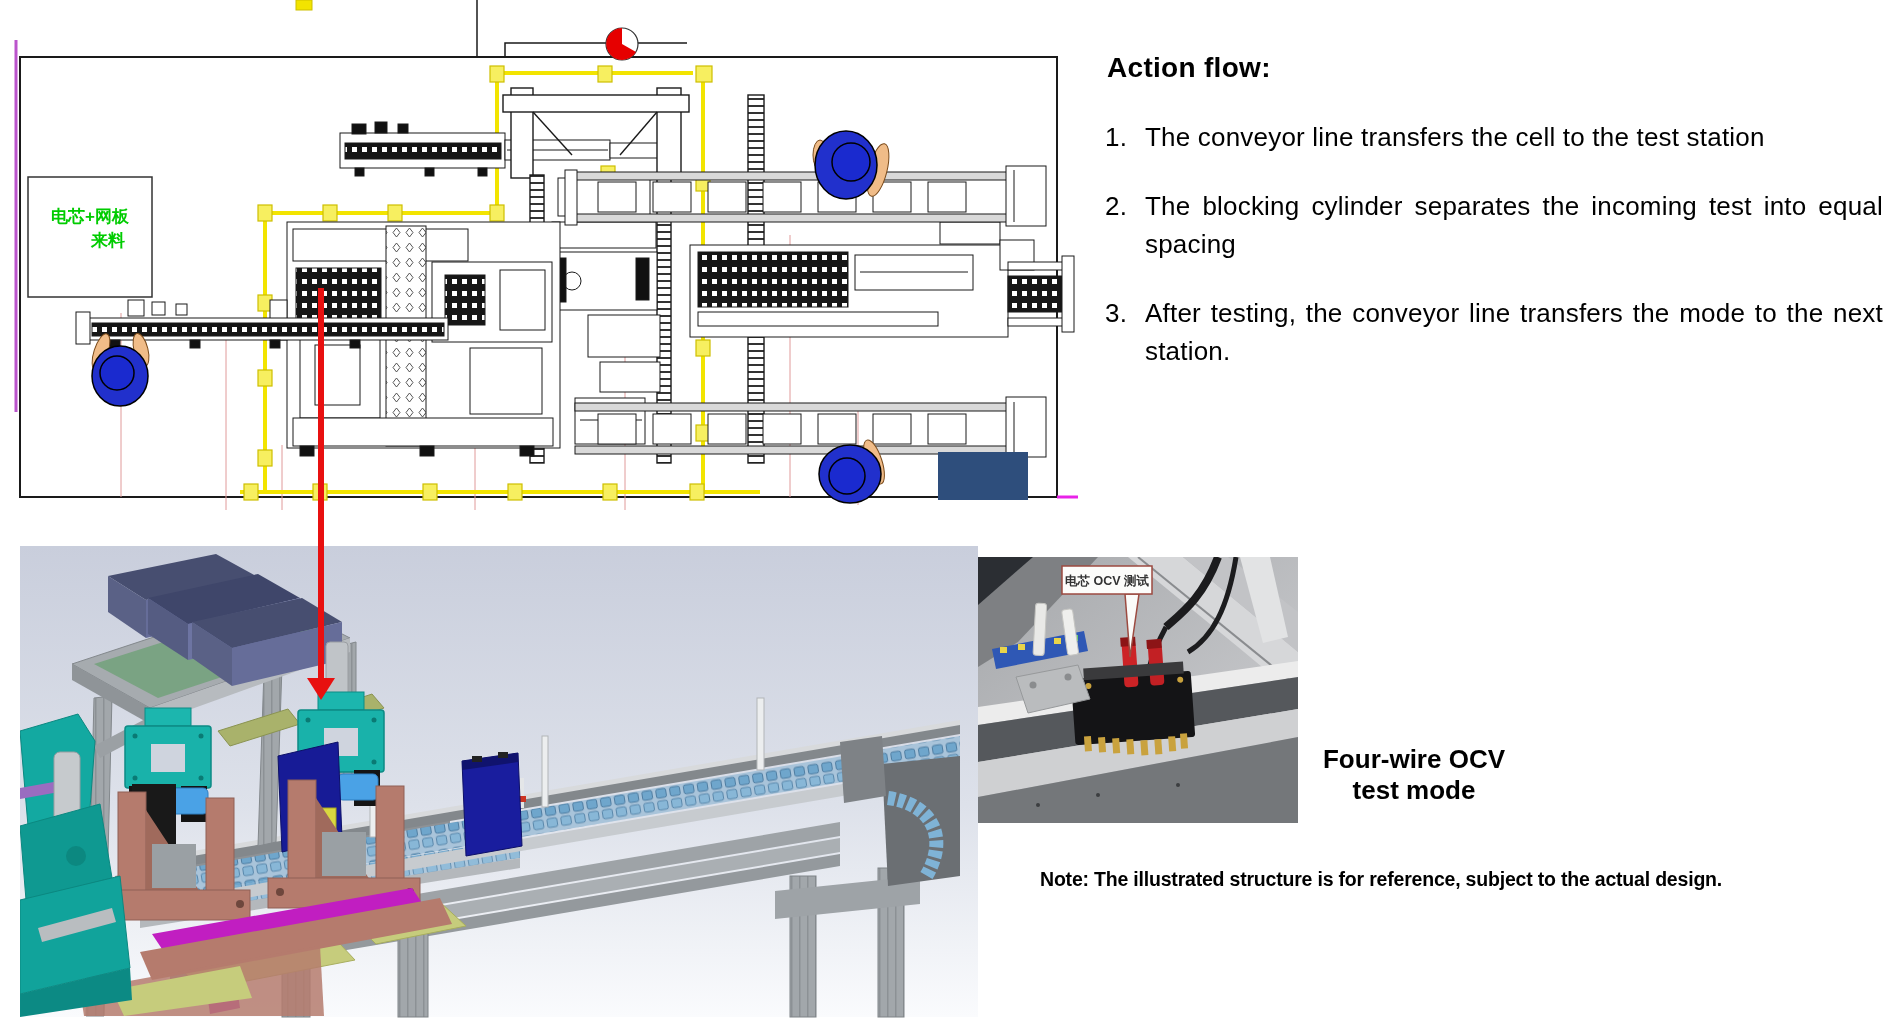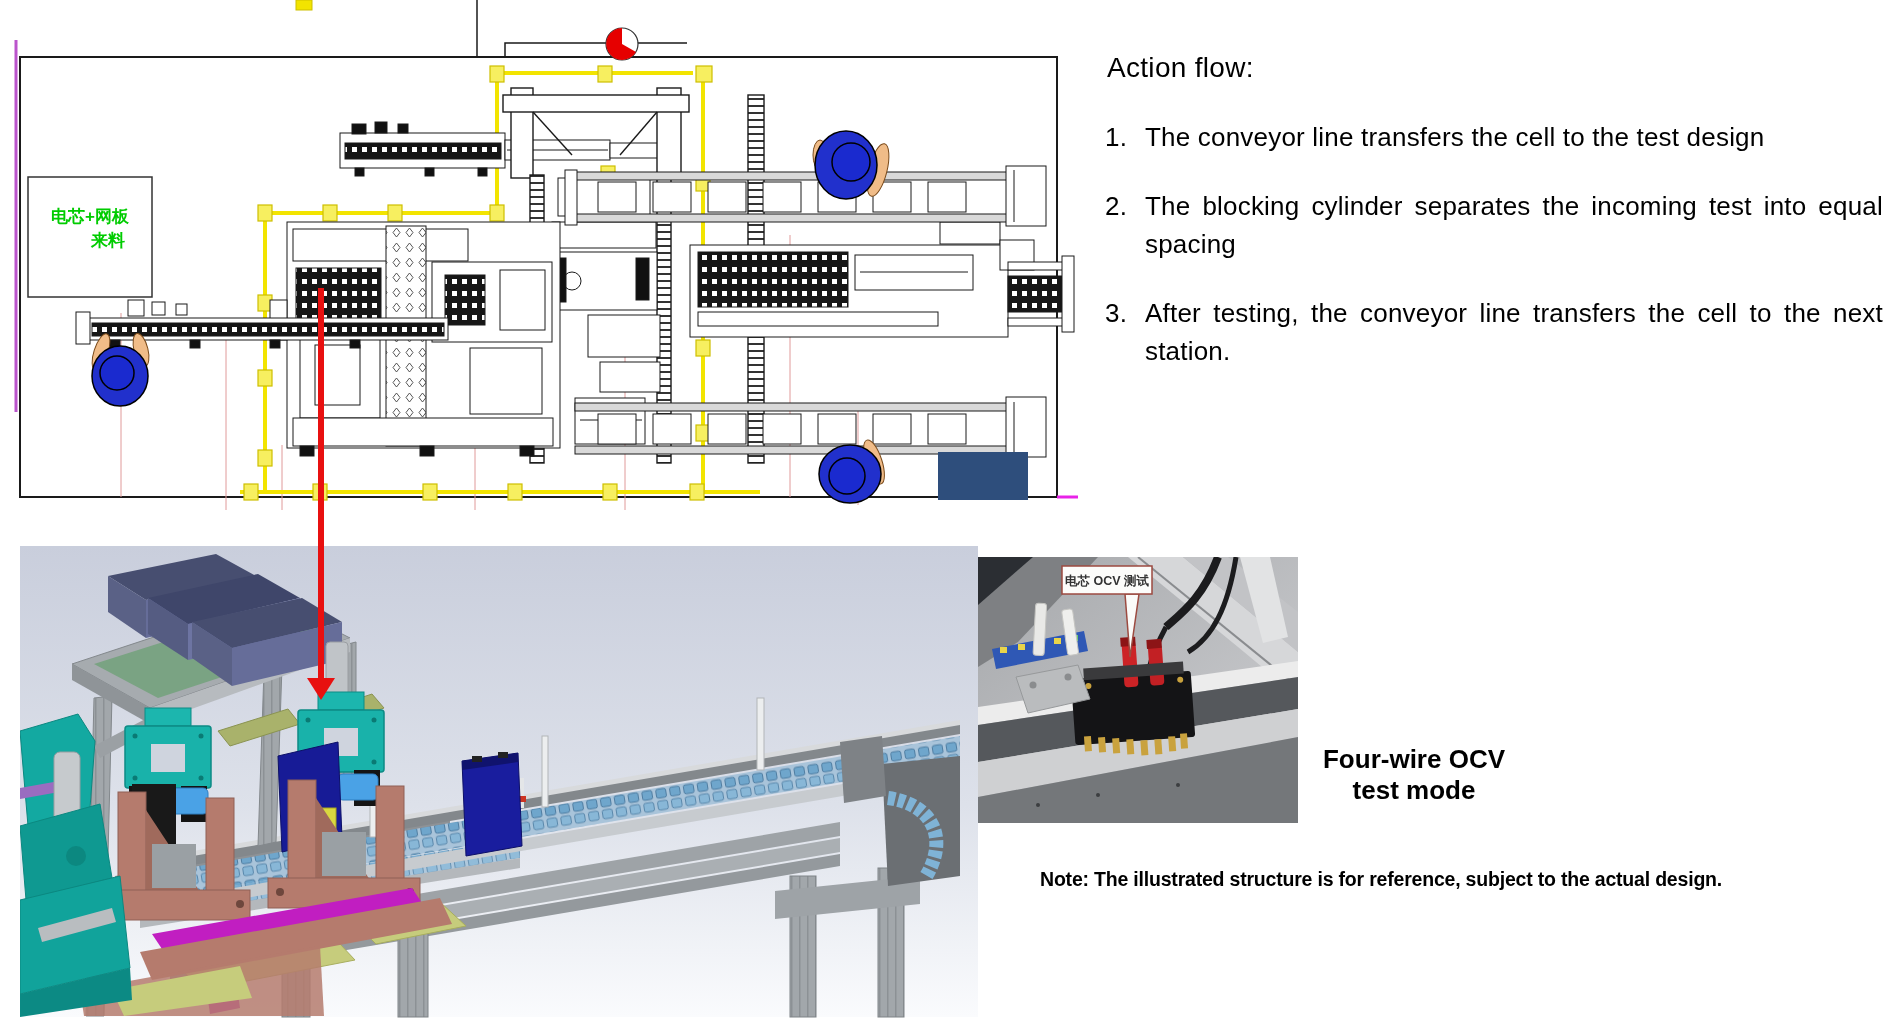--- a/index.html
+++ b/index.html
@@ -1,21 +1,21 @@
 <!DOCTYPE html>
 <html><head>
 <meta charset="utf-8">
 <style>
   html,body{margin:0;padding:0;background:#fff;width:1902px;height:1028px;overflow:hidden;
     font-family:"Liberation Sans",sans-serif;}
   .abs{position:absolute;}
   #stage{position:relative;width:1902px;height:1028px;background:#fff;}
   
   #actionflow{left:1105px;top:52px;width:778px;color:#000;}
-  #actionflow .title{font-size:28px;font-weight:normal;letter-spacing:.3px;margin:0 0 34px 2px;}
+  #actionflow .title{font-size:28px;font-weight:bold;letter-spacing:.3px;margin:0 0 34px 2px;}
   .step{display:flex;margin-bottom:31px;font-size:26px;line-height:38px;letter-spacing:.2px;}
   .step .num{width:40px;flex:0 0 40px;}
   .step .txt{flex:1;text-align:justify;text-justify:inter-word;}
   
   #caption{left:1298px;top:744px;width:232px;text-align:center;font-size:26px;font-weight:bold;line-height:31px;color:#000;}
   #note{left:1040px;top:868px;width:740px;font-size:19.5px;font-weight:bold;color:#000;letter-spacing:-0.2px;}
   svg{display:block;}
 </style>
 </head>
 <body>
@@ -469,29 +469,29 @@
     <polygon points="147,37 161,37 152,100" fill="#fbfbf9" stroke="#9c4a40" stroke-width="1.5"></polygon>
     <rect x="84" y="9" width="90" height="28" fill="#fcfcfa" stroke="#9c4a40" stroke-width="1.5"></rect>
     <text x="129" y="28" text-anchor="middle" font-size="12.5" font-weight="bold" fill="#333">电芯 OCV 测试</text>
   </g>
 </svg>
 
 <div class="abs" id="actionflow">
   <p class="title">Action flow:</p>
   <div class="step">
     <span class="num">1.</span>
-    <span class="txt">The conveyor line transfers the cell to the test design</span>
+    <span class="txt">The conveyor line transfers the cell to the test station</span>
   </div>
   <div class="step">
     <span class="num">2.</span>
     <span class="txt">The blocking cylinder separates the incoming test into equal spacing</span>
   </div>
   <div class="step">
     <span class="num">3.</span>
-    <span class="txt">After testing, the conveyor line transfers the cell to the next station.</span>
+    <span class="txt">After testing, the conveyor line transfers the mode to the next station.</span>
   </div>
 </div>
 
 <div class="abs" id="caption">
   <div>Four-wire OCV</div>
   <div>test mode</div>
 </div>
 
 <div class="abs" id="note">Note: The illustrated structure is for reference, subject to the actual design.</div>
 

